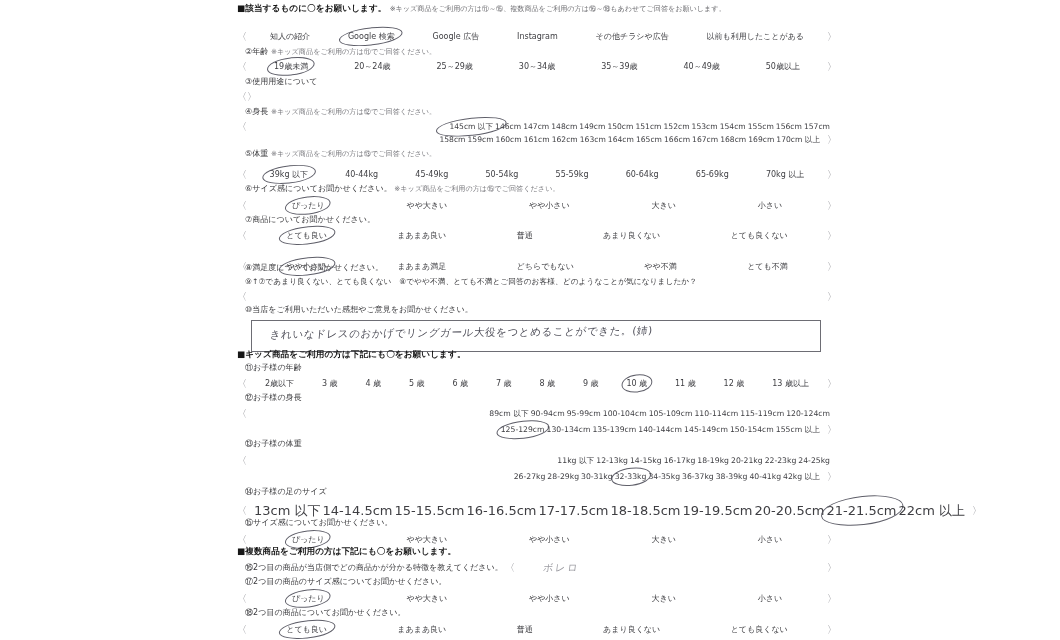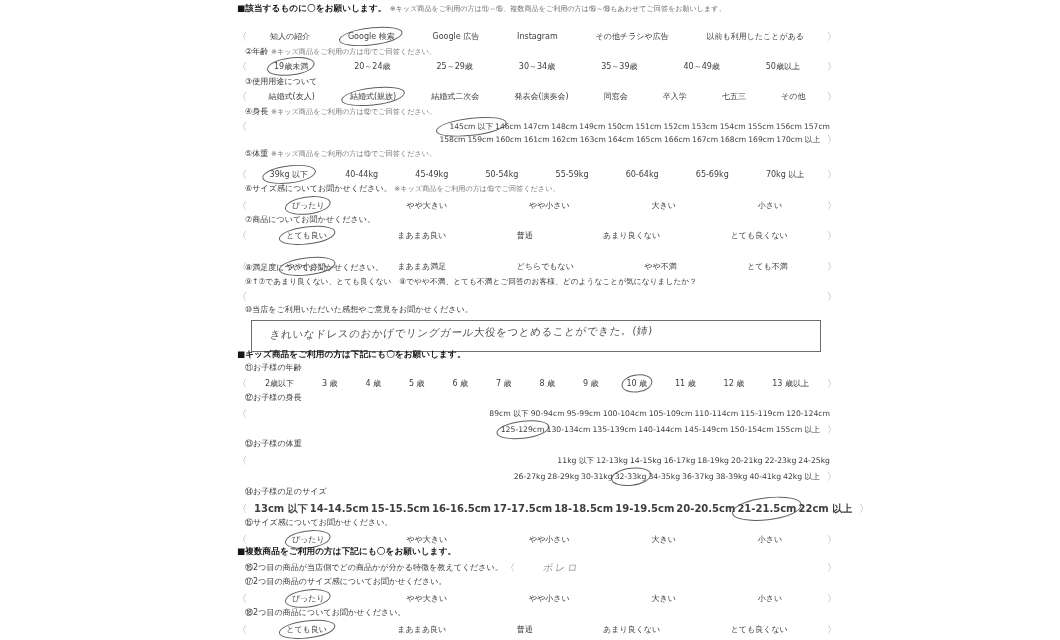--- a/index.html
+++ b/index.html
@@ -179,30 +179,20 @@
       <span class="brk">〉</span>
     </div>
   </div>
 
   <div class="row" style="top:78px;">
     <div class="q indent">③使用用途について</div>
   </div>
   <div class="row" style="top:92px;">
     <div class="choices">
       <span class="brk">〈</span>
-      <span class="opts">
-        <span class="opt">結婚式(友人)</span>
-        <span class="opt circled">結婚式(親族)</span>
-        <span class="opt">結婚式二次会</span>
-        <span class="opt">発表会(演奏会)</span>
-        <span class="opt">同窓会</span>
-        <span class="opt">卒入学</span>
-        <span class="opt">七五三</span>
-        <span class="opt">その他</span>
-      </span>
       <span class="brk">〉</span>
     </div>
   </div>
 
   <div class="row" style="top:108px;">
     <div class="q indent">
       <span>④身長</span>
       <span class="note">※キッズ商品をご利用の方は⑫でご回答ください。</span>
     </div>
   </div>
@@ -439,21 +429,21 @@
       <span class="brk">〉</span>
     </div>
   </div>
 
   <div class="row" style="top:488px;">
     <div class="q indent">⑭お子様の足のサイズ</div>
   </div>
   <div class="row" style="top:504px;">
     <div class="choices">
       <span class="brk">〈</span>
-      <span class="opts tight" style="font-size:10px;font-weight:bold;">
+      <span class="opts tight" style="font-size:13px;">
         <span class="opt">13cm 以下</span>
         <span class="opt">14-14.5cm</span>
         <span class="opt">15-15.5cm</span>
         <span class="opt">16-16.5cm</span>
         <span class="opt">17-17.5cm</span>
         <span class="opt">18-18.5cm</span>
         <span class="opt">19-19.5cm</span>
         <span class="opt">20-20.5cm</span>
         <span class="opt circled wide">21-21.5cm</span>
         <span class="opt">22cm 以上</span>

